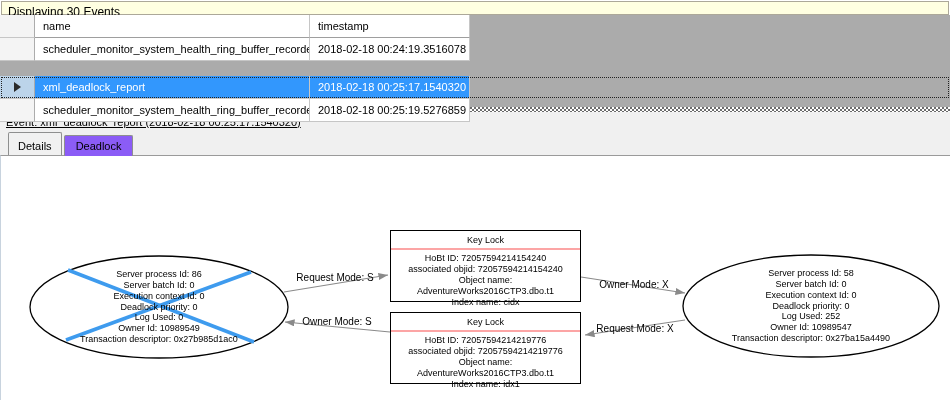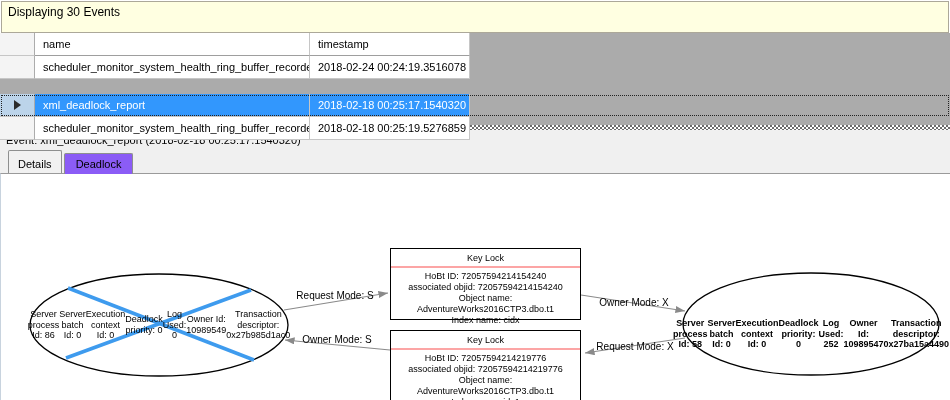--- a/index.html
+++ b/index.html
@@ -1,21 +1,21 @@
 <!DOCTYPE html>
 <html><head>
 <meta charset="utf-8">
 <style>
   * { margin:0; padding:0; box-sizing:border-box; }
   html,body { width:950px; height:400px; overflow:hidden; background:#fff;
     font-family:"Liberation Sans","DejaVu Sans",sans-serif; color:#000; }
   .app { width:950px; height:400px; display:flex; flex-direction:column; background:#fff; }
 
   
-  .info-bar { height:32px; margin:1px 1px 0 1px; background:#FFFFE1;
+  .info-bar { height:14px; margin:1px 1px 0 1px; background:#FFFFE1;
     border:1px solid #ACA899; font-size:12px; line-height:20px; padding-left:6px; }
 
   
   .grid { height:92px; background:#ABABAB; position:relative; font-size:11px; }
   .grid-row { display:flex; height:23px; }
   .cell { border-right:1px solid #C6C6C6; border-bottom:1px solid #C6C6C6;
     background:#fff; padding:0 8px 0 8px; line-height:22px; white-space:nowrap; overflow:hidden; }
   .ind { width:35px; background:#F4F4F4; border-right:1px solid #ACACAC;
     border-bottom:1px solid #C6C6C6; display:flex; align-items:center; justify-content:center; }
   .col-name { width:275px; }
@@ -28,32 +28,32 @@
     border-top:5px solid transparent; border-bottom:5px solid transparent; }
 
   
   .splitter { height:5px; background-color:#fff;
     background-image:linear-gradient(45deg,#6c6c6c 25%,transparent 25%,transparent 75%,#6c6c6c 75%),
                      linear-gradient(45deg,#6c6c6c 25%,transparent 25%,transparent 75%,#6c6c6c 75%);
     background-size:4px 4px; background-position:0 0,2px 2px; }
 
   
   .bottom { flex:1; background:#F0F0F0; display:flex; flex-direction:column; }
-  .event-bar { height:20px; font-size:11px; padding:4px 0 0 6px; }
+  .event-bar { height:20px; font-size:11px; padding:4px 0 0 6px;text-decoration:underline; }
   .tabstrip { height:23px; display:flex; align-items:flex-end; padding-left:8px; position:relative; }
   .tab { font-size:11px; padding:7px 9px 3px 9px; background:#F1F1F1;
     border:1px solid #8E8F8F; border-bottom:none; border-radius:2px 2px 0 0;
     margin-right:2px; position:relative; cursor:default; }
   .tab.active { background:#8b5cf6; padding:4px 11px; margin-bottom:-1px; z-index:3; }
   .content { flex:1; background:#fff; border-top:1px solid #9A9A9A;
     border-left:1px solid #C8D3DE; position:relative; }
 
   
   .gsvg { position:absolute; left:0; top:0; width:950px; height:236px; }
-  .node-text { position:absolute; display:flex; flex-direction:row; justify-content:center;
+  .node-text { position:absolute; display:flex; flex-direction:column; justify-content:center;
     align-items:center; text-align:center; font-size:9px; line-height:10.8px; z-index:2; }
   .lockbox { position:absolute; width:191px; height:72px; background:#fff;
     border:1px solid #000; z-index:2; font-size:9px; text-align:center; }
   .lockbox .ttl { height:19px; line-height:19px; border-bottom:2px solid #fca5a5; }
   .lockbox .body { padding-top:3px; line-height:11px; }
   .edge-label { font-size:10px; fill:#000; }
 </style>
 </head>
 <body>
 
@@ -63,21 +63,21 @@
 
   <div class="grid">
     <div class="grid-row hdr">
       <div class="ind"></div>
       <div class="cell col-name">name</div>
       <div class="cell col-ts">timestamp</div>
     </div>
     <div class="grid-row">
       <div class="ind"></div>
       <div class="cell col-name">scheduler_monitor_system_health_ring_buffer_recorded</div>
-      <div class="cell col-ts">2018-02-24 00:24:19.3516078</div>
+      <div class="cell col-ts">2018-02-18 00:24:19.3516078</div>
     </div>
     <div class="grid-row selected">
       <div class="ind">
         <span class="tri"></span>
       </div>
       <div class="cell col-name">xml_deadlock_report</div>
       <div class="cell col-ts">2018-02-18 00:25:17.1540320</div>
     </div>
     <div class="grid-row">
       <div class="ind"></div>
@@ -125,21 +125,21 @@
       <div class="node-text" style="left:29px; top:100px; width:258px; height:102px;">
         <div>Server process Id: 86</div>
         <div>Server batch Id: 0</div>
         <div>Execution context Id: 0</div>
         <div>Deadlock priority: 0</div>
         <div>Log Used: 0</div>
         <div>Owner Id: 10989549</div>
         <div>Transaction descriptor: 0x27b985d1ac0</div>
       </div>
 
-      <div class="node-text" style="left:682px; top:109px; width:256px; height:102px;font-weight:bold;">
+      <div class="node-text" style="left:682px; top:99px; width:256px; height:102px;">
         <div>Server process Id: 58</div>
         <div>Server batch Id: 0</div>
         <div>Execution context Id: 0</div>
         <div>Deadlock priority: 0</div>
         <div>Log Used: 252</div>
         <div>Owner Id: 10989547</div>
         <div>Transaction descriptor: 0x27ba15a4490</div>
       </div>
 
       <div class="lockbox" style="left:389px; top:74px;">

